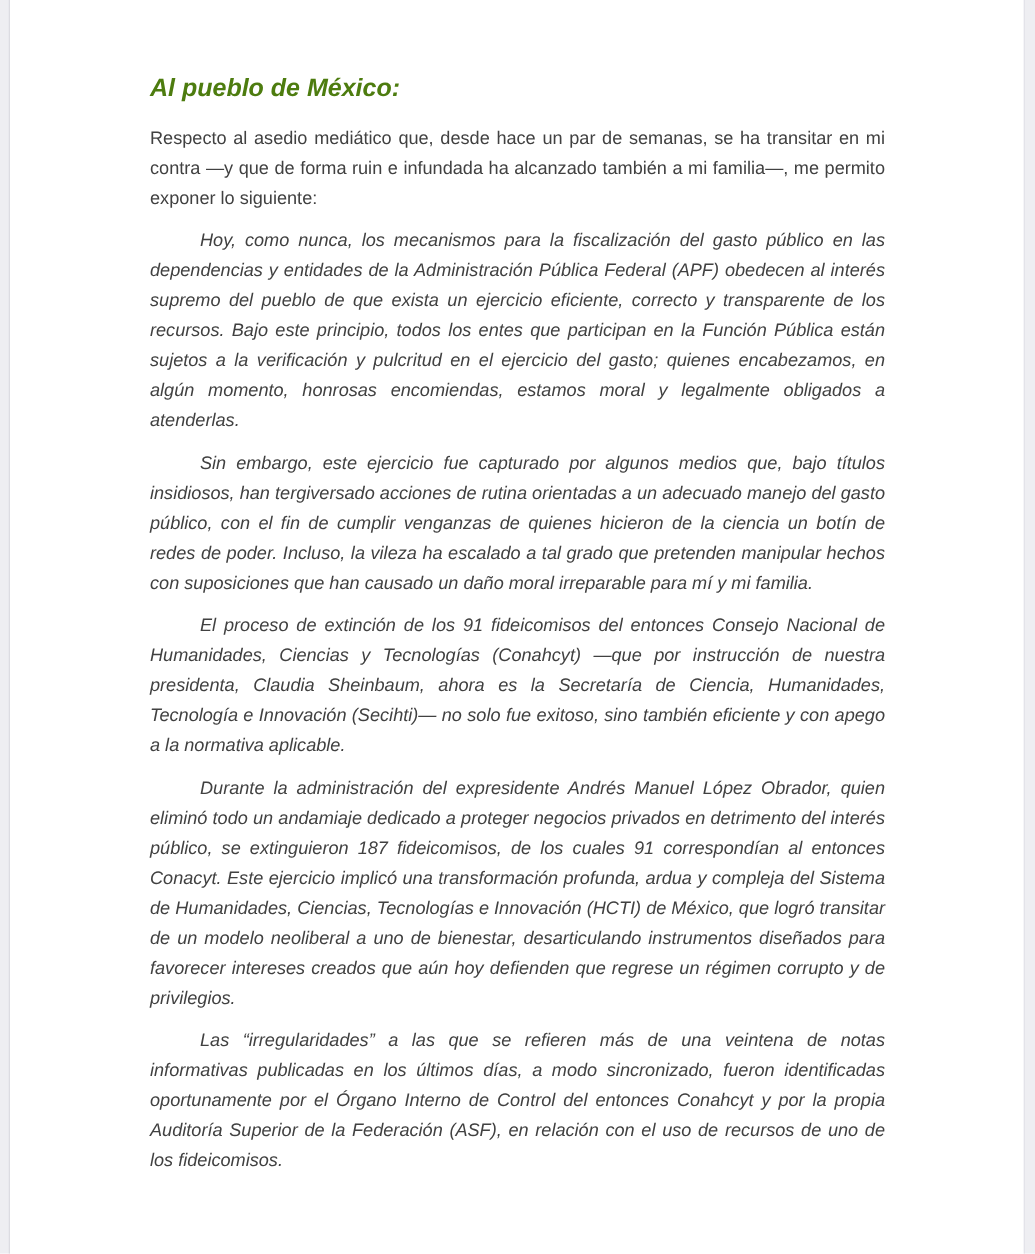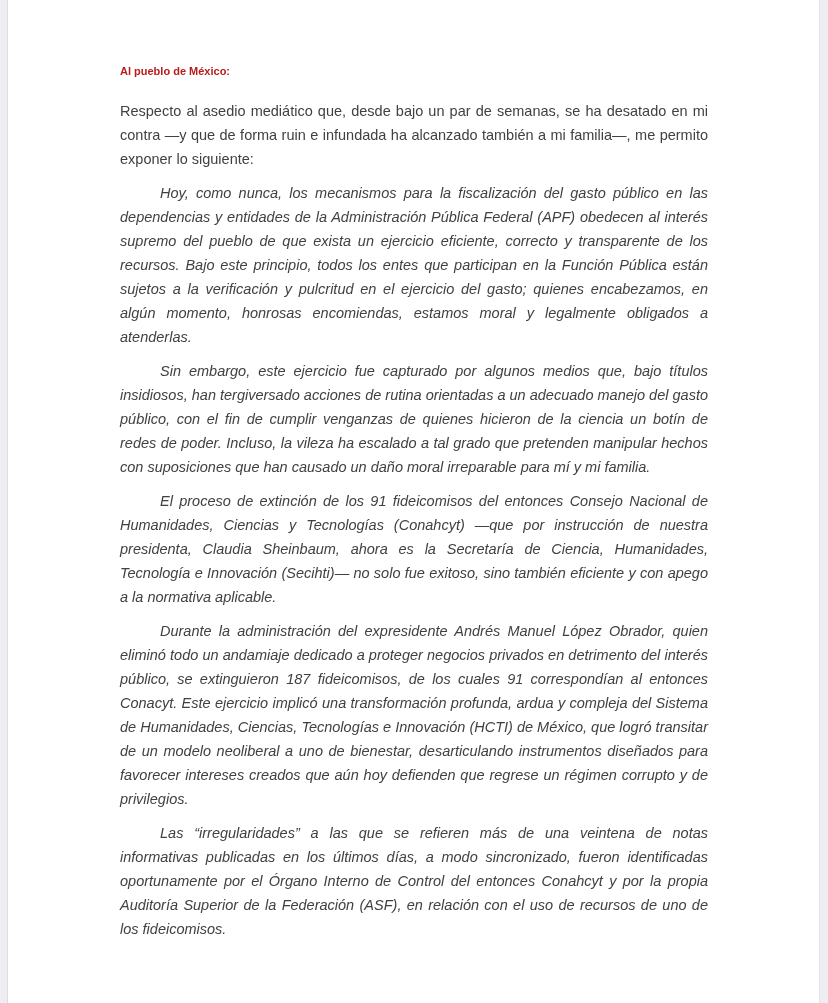--- a/index.html
+++ b/index.html
@@ -42,44 +42,45 @@
     position: absolute;
     left: 112px;  
     top: 60px;
     width: 588px;
     color: #414141;
     font-size: 14.5px;
     line-height: 24px;
     text-align: justify;
   }
   .content h1 {
-    font-size: 11px;
+    font-size: 20px;
     line-height: 22px;
     font-weight: bold;
-    color: #b91c1c;
+    color: #4d7c0f;
     margin: 0 0 17px 0;
     text-align: left;
+    font-style: italic;
   }
   .content p {
     margin: 0 0 10px 0;
   }
   .content p.indent {
     text-indent: 40px;
     font-style: italic;
   }
 </style>
 </head>
 <body>
 
 <div class="edge edge-left"></div>
 
 <div class="page">
   <div class="content">
     <h1>Al pueblo de México:</h1>
-    <p>Respecto al asedio mediático que, desde bajo un par de semanas, se ha desatado en mi contra —y que de forma ruin e infundada ha alcanzado también a mi familia—, me permito exponer lo siguiente:</p>
+    <p>Respecto al asedio mediático que, desde hace un par de semanas, se ha transitar en mi contra —y que de forma ruin e infundada ha alcanzado también a mi familia—, me permito exponer lo siguiente:</p>
     <p class="indent">Hoy, como nunca, los mecanismos para la fiscalización del gasto público en las dependencias y entidades de la Administración Pública Federal (APF) obedecen al interés supremo del pueblo de que exista un ejercicio eficiente, correcto y transparente de los recursos. Bajo este principio, todos los entes que participan en la Función Pública están sujetos a la verificación y pulcritud en el ejercicio del gasto; quienes encabezamos, en algún momento, honrosas encomiendas, estamos moral y legalmente obligados a atenderlas.</p>
     <p class="indent">Sin embargo, este ejercicio fue capturado por algunos medios que, bajo títulos insidiosos, han tergiversado acciones de rutina orientadas a un adecuado manejo del gasto público, con el fin de cumplir venganzas de quienes hicieron de la ciencia un botín de redes de poder. Incluso, la vileza ha escalado a tal grado que pretenden manipular hechos con suposiciones que han causado un daño moral irreparable para mí y mi familia.</p>
     <p class="indent">El proceso de extinción de los 91 fideicomisos del entonces Consejo Nacional de Humanidades, Ciencias y Tecnologías (Conahcyt) —que por instrucción de nuestra presidenta, Claudia Sheinbaum, ahora es la Secretaría de Ciencia, Humanidades, Tecnología e Innovación (Secihti)— no solo fue exitoso, sino también eficiente y con apego a la normativa aplicable.</p>
     <p class="indent">Durante la administración del expresidente Andrés Manuel López Obrador, quien eliminó todo un andamiaje dedicado a proteger negocios privados en detrimento del interés público, se extinguieron 187 fideicomisos, de los cuales 91 correspondían al entonces Conacyt. Este ejercicio implicó una transformación profunda, ardua y compleja del Sistema de Humanidades, Ciencias, Tecnologías e Innovación (HCTI) de México, que logró transitar de un modelo neoliberal a uno de bienestar, desarticulando instrumentos diseñados para favorecer intereses creados que aún hoy defienden que regrese un régimen corrupto y de privilegios.</p>
     <p class="indent">Las “irregularidades” a las que se refieren más de una veintena de notas informativas publicadas en los últimos días, a modo sincronizado, fueron identificadas oportunamente por el Órgano Interno de Control del entonces Conahcyt y por la propia Auditoría Superior de la Federación (ASF), en relación con el uso de recursos de uno de los fideicomisos.</p>
   </div>
 </div>
 
 <div class="edge edge-right"></div>
 

